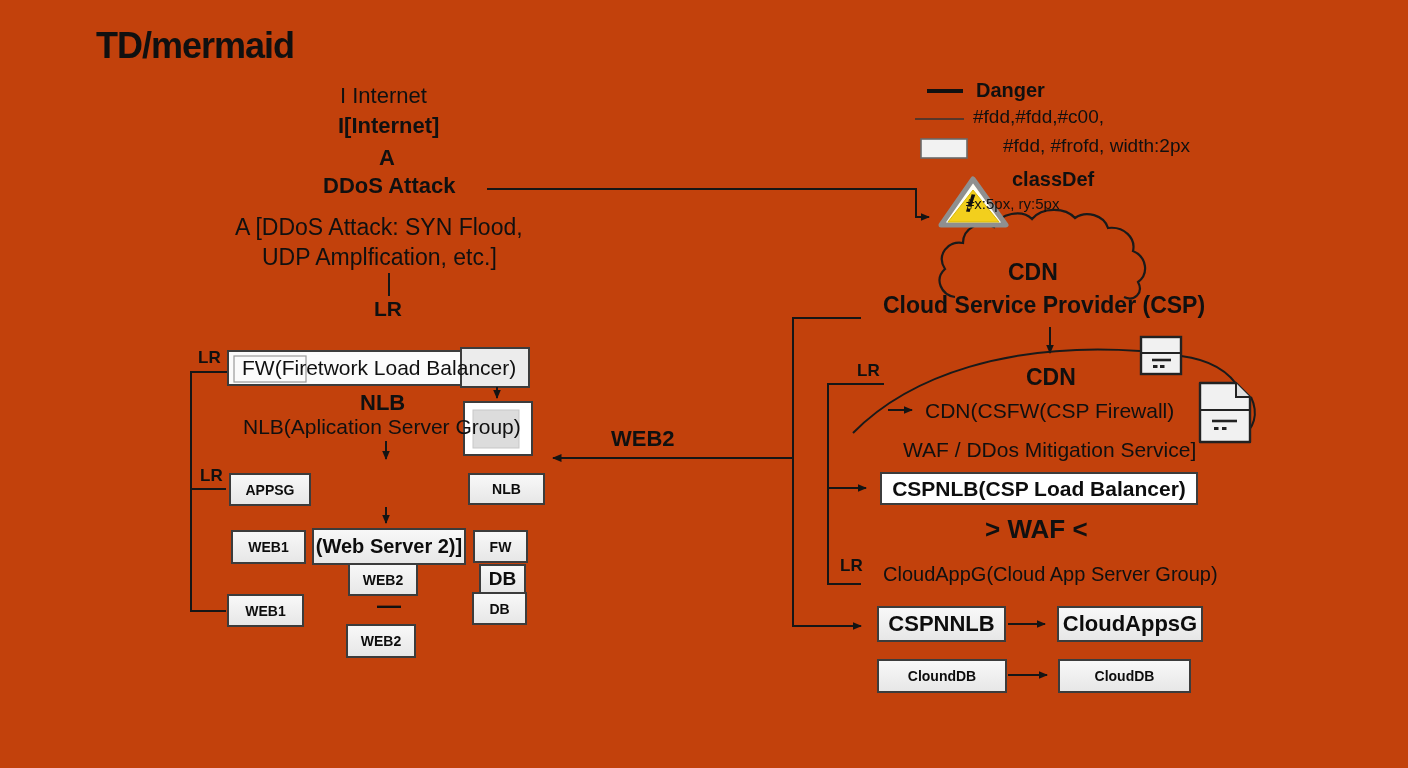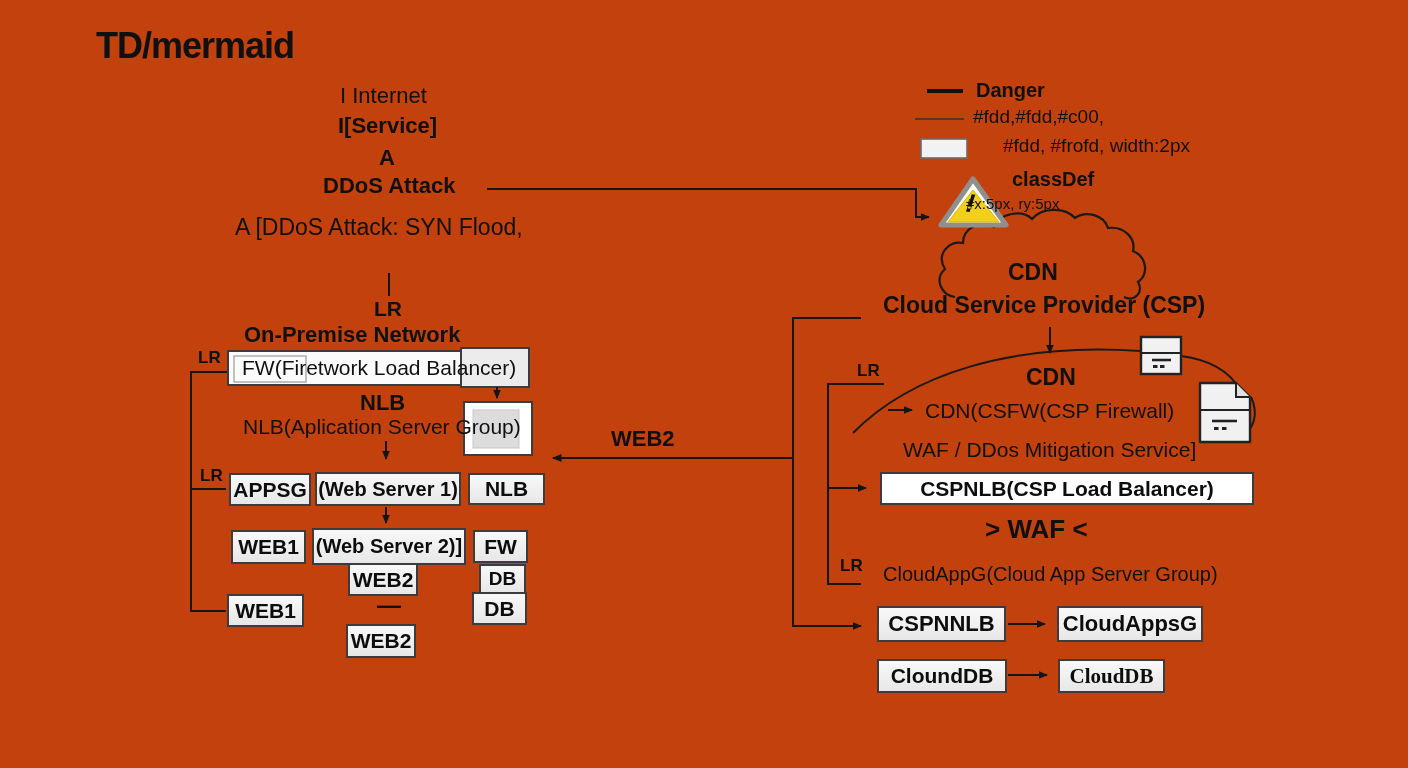--- a/index.html
+++ b/index.html
@@ -7,21 +7,21 @@
     position:relative; width:1408px; height:768px; overflow:hidden;
     background:#c2410c; font-family:"Liberation Sans", sans-serif; color:#0d0d0d;
   }
   svg.layer { position:absolute; left:0; top:0; }
   .t { position:absolute; white-space:nowrap; color:#101010; line-height:1.1; }
   .node {
     position:absolute; box-sizing:border-box;
     background:linear-gradient(180deg,#f8f8f8 0%,#e7e7e7 100%);
     border:2px solid #3c3c3c; color:#0d0d0d;
     display:flex; align-items:center; justify-content:center;
-    font-weight:700; font-size:21px;
+    font-weight:700; font-size:14px;
   }
 </style>
 </head>
 <body>
 
 <div id="stage">
 
   <svg class="layer" width="1408" height="768" viewBox="0 0 1408 768">
     <defs>
       <marker id="ah" markerWidth="11" markerHeight="9" refX="8.5" refY="4" orient="auto" markerUnits="userSpaceOnUse">
@@ -91,62 +91,61 @@
       <line x1="1200" y1="410" x2="1250" y2="410" stroke="#222" stroke-width="2"></line>
       <line x1="1212" y1="421" x2="1237" y2="421" stroke="#222" stroke-width="2.6"></line>
       <rect x="1214" y="427" width="4.5" height="3" fill="#222"></rect>
       <rect x="1222" y="427" width="4.5" height="3" fill="#222"></rect>
     </g>
   </svg>
 
   <div class="t" style="left:96px;top:26px;font-size:36px;font-weight:700;letter-spacing:-1px;">TD/mermaid</div>
 
   <div class="t" style="left:340px;top:84px;font-size:22px;font-weight:400;">I Internet</div>
-  <div class="t" style="left:338px;top:114px;font-size:22px;font-weight:600;">I[Service]</div>
+  <div class="t" style="left:338px;top:114px;font-size:22px;font-weight:600;">I[Internet]</div>
   <div class="t" style="left:379px;top:146px;font-size:22px;font-weight:700;">A</div>
   <div class="t" style="left:323px;top:174px;font-size:22px;font-weight:600;">DDoS Attack</div>
   <div class="t" style="left:235px;top:215px;font-size:23px;">A [DDoS Attack: SYN Flood,</div>
+  <div class="t" style="left:262px;top:245px;font-size:23px;">UDP Amplfication, etc.]</div>
   <div class="t" style="left:374px;top:297px;font-size:21px;font-weight:700;">LR</div>
 
   <div class="t" style="left:976px;top:79px;font-size:20px;font-weight:700;">Danger</div>
   <div class="t" style="left:973px;top:107px;font-size:19px;">#fdd,#fdd,#c00,</div>
   <div class="t" style="left:1003px;top:136px;font-size:19px;">#fdd, #frofd, width:2px</div>
   <div class="t" style="left:1012px;top:168px;font-size:20px;font-weight:700;">classDef</div>
   <div class="t" style="left:966px;top:196px;font-size:15px;">#x:5px, ry:5px</div>
   <div class="t" style="left:966px;top:189px;font-size:26px;font-weight:800;font-style:italic;transform:rotate(7deg);">!</div>
 
-  <div class="t" style="left:244px;top:323px;font-size:22px;font-weight:700;">On-Premise Network</div>
   <div class="t" style="left:198px;top:349px;font-size:17px;font-weight:600;">LR</div>
   <div class="t" style="left:242px;top:356px;font-size:21px;">FW(Firetwork Load Balancer)</div>
   <div class="t" style="left:360px;top:391px;font-size:22px;font-weight:700;">NLB</div>
   <div class="t" style="left:243px;top:415px;font-size:21px;">NLB(Aplication Server Group)</div>
   <div class="t" style="left:200px;top:467px;font-size:17px;font-weight:600;">LR</div>
   <div class="t" style="left:611px;top:427px;font-size:22px;font-weight:700;">WEB2</div>
   <div class="t" style="left:377px;top:592px;font-size:24px;font-weight:700;">—</div>
 
   <div class="node" style="left:229px;top:473px;width:82px;height:33px;">APPSG</div>
-  <div class="node" style="left:315px;top:472px;width:146px;height:34px;font-size:20px;font-weight:600;">(Web Server 1)</div>
   <div class="node" style="left:468px;top:473px;width:77px;height:32px;">NLB</div>
   <div class="node" style="left:231px;top:530px;width:75px;height:34px;">WEB1</div>
   <div class="node" style="left:312px;top:528px;width:154px;height:37px;font-size:20px;font-weight:600;">(Web Server 2)]</div>
   <div class="node" style="left:473px;top:530px;width:55px;height:33px;">FW</div>
   <div class="node" style="left:348px;top:563px;width:70px;height:33px;">WEB2</div>
   <div class="node" style="left:479px;top:564px;width:47px;height:30px;font-size:19px;">DB</div>
   <div class="node" style="left:227px;top:594px;width:77px;height:33px;">WEB1</div>
   <div class="node" style="left:472px;top:592px;width:55px;height:33px;">DB</div>
   <div class="node" style="left:346px;top:624px;width:70px;height:34px;">WEB2</div>
 
   <div class="t" style="left:1008px;top:260px;font-size:23px;font-weight:700;">CDN</div>
   <div class="t" style="left:883px;top:293px;font-size:23px;font-weight:700;">Cloud Service Provider (CSP)</div>
   <div class="t" style="left:857px;top:362px;font-size:17px;font-weight:600;">LR</div>
   <div class="t" style="left:1026px;top:365px;font-size:23px;font-weight:700;">CDN</div>
   <div class="t" style="left:925px;top:399px;font-size:21px;">CDN(CSFW(CSP Firewall)</div>
   <div class="t" style="left:903px;top:438px;font-size:21px;">WAF / DDos Mitigation Service]</div>
-  <div class="node" style="left:880px;top:472px;width:374px;height:33px;font-size:21px;font-weight:600;background:#fff;">CSPNLB(CSP Load Balancer)</div>
+  <div class="node" style="left:880px;top:472px;width:318px;height:33px;font-size:21px;font-weight:600;background:#fff;">CSPNLB(CSP Load Balancer)</div>
   <div class="t" style="left:985px;top:515px;font-size:26px;font-weight:600;">&gt; WAF &lt;</div>
   <div class="t" style="left:840px;top:557px;font-size:17px;font-weight:600;">LR</div>
   <div class="t" style="left:883px;top:563px;font-size:20px;">CloudAppG(Cloud App Server Group)</div>
   <div class="node" style="left:877px;top:606px;width:129px;height:36px;font-size:22px;">CSPNNLB</div>
   <div class="node" style="left:1057px;top:606px;width:146px;height:36px;font-size:22px;">CloudAppsG</div>
   <div class="node" style="left:877px;top:659px;width:130px;height:34px;">CloundDB</div>
-  <div class="node" style="left:1058px;top:659px;width:107px;height:34px;font-family:Liberation Serif, serif;">CloudDB</div>
+  <div class="node" style="left:1058px;top:659px;width:133px;height:34px;">CloudDB</div>
 
 </div>
 
 </body></html>

